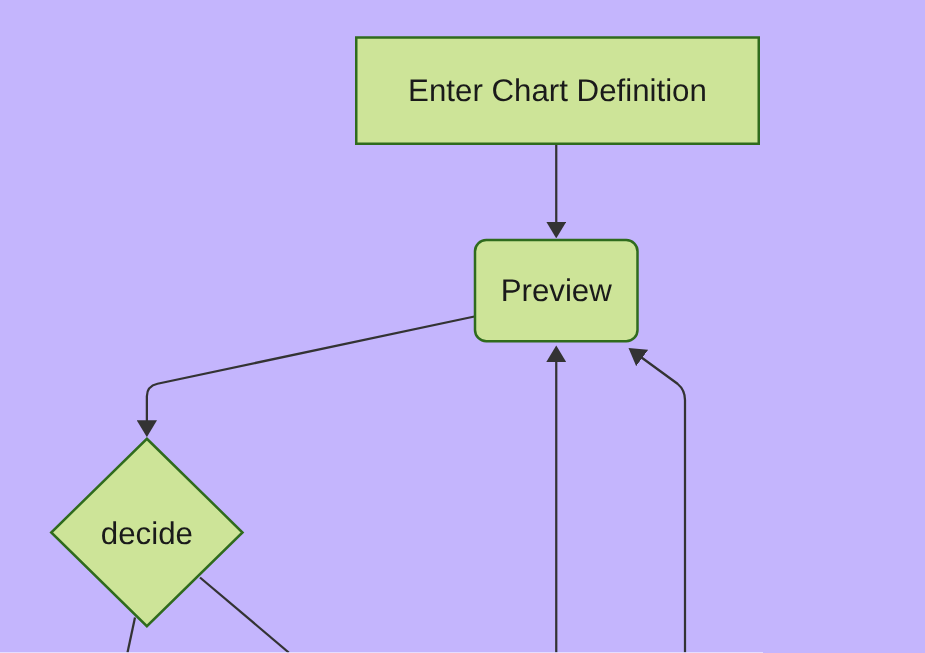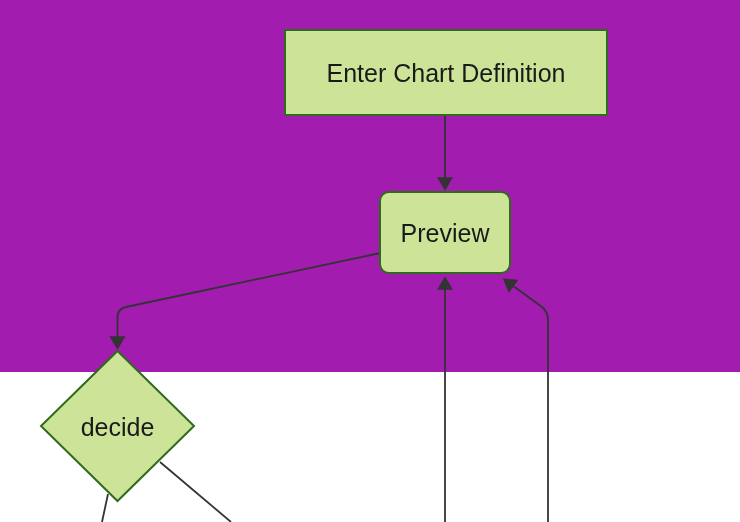--- a/index.html
+++ b/index.html
@@ -6,22 +6,22 @@
     margin: 0;
     padding: 0;
     background: #ffffff;
     width: 740px;
     height: 522px;
     overflow: hidden;
   }
   .canvas {
     position: relative;
     width: 740px;
-    height: 372px;
-    background: #a21caf;
+    height: 522px;
+    background: #c4b5fd;
   }
   svg {
     display: block;
   }
   .node-label {
     font-family: "Liberation Sans", "DejaVu Sans", sans-serif;
     font-size: 25px;
     text-anchor: middle;
   }
   .edge {

